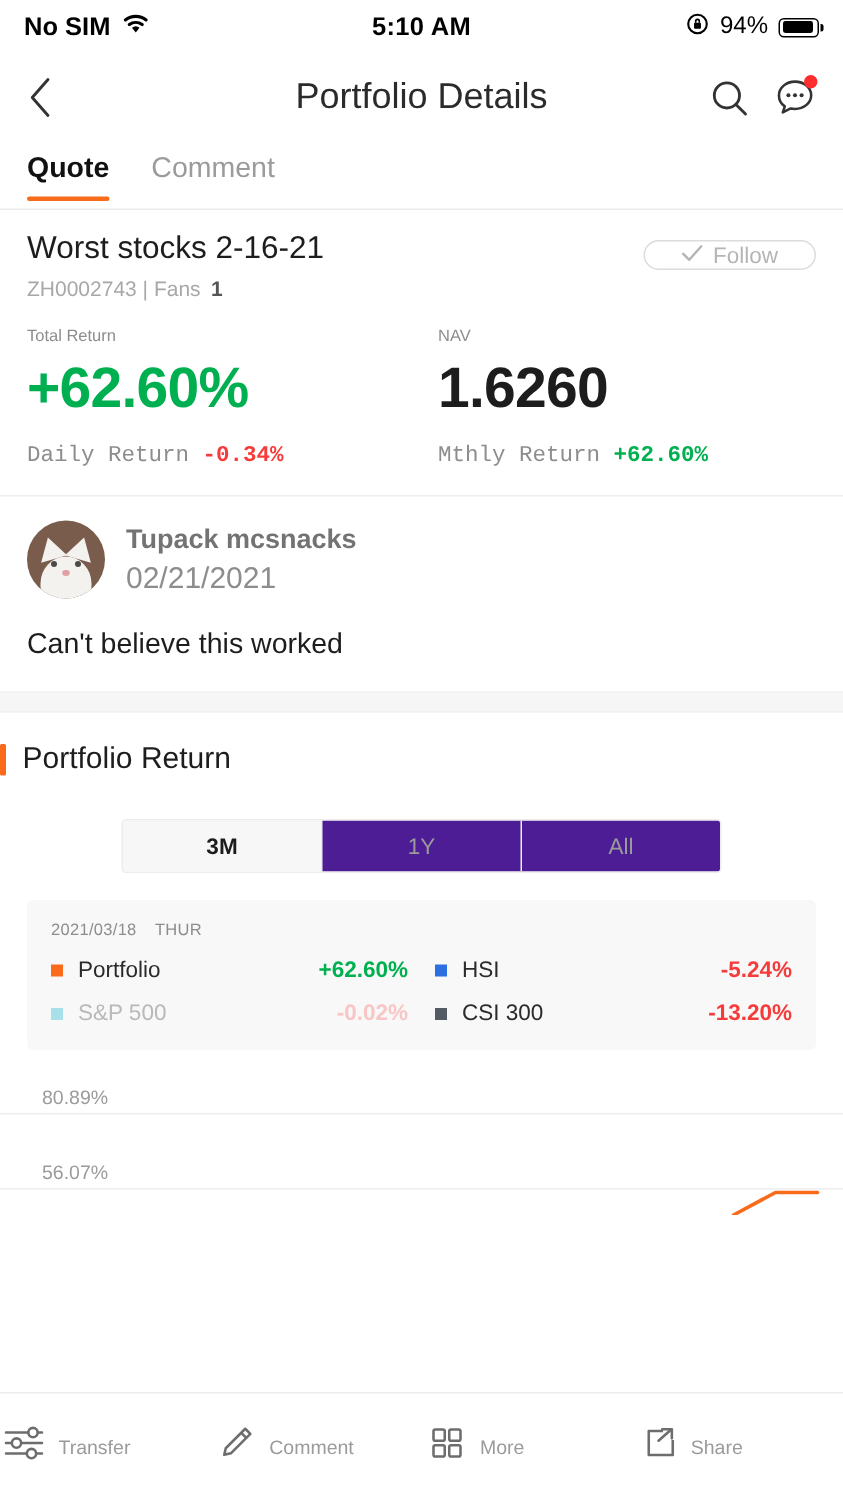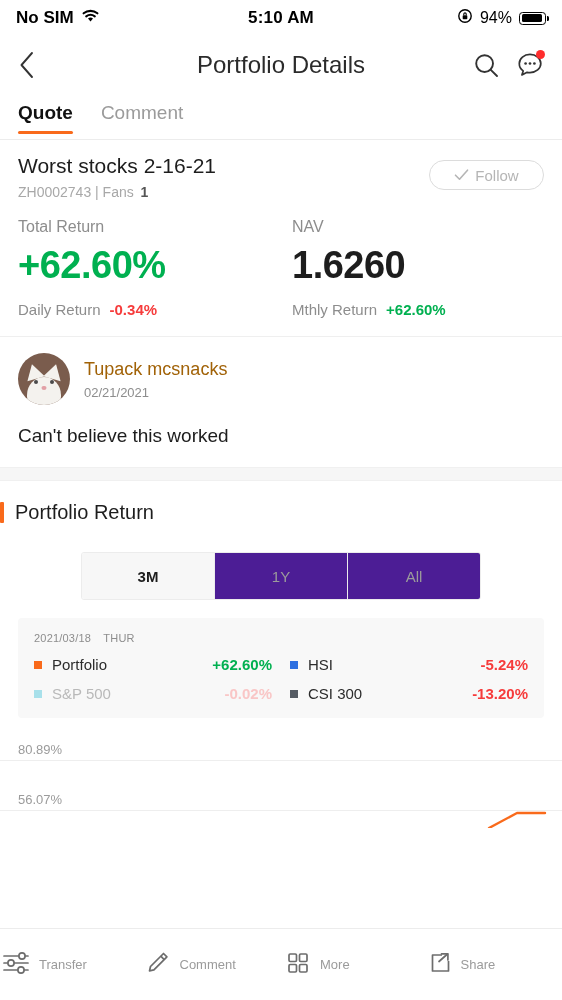--- a/index.html
+++ b/index.html
@@ -66,34 +66,34 @@
 
   
   .pf-head { padding:14px 18px 12px 18px; display:flex; align-items:flex-start;gap:46px; }
   .pf-head-left { flex:1; }
   .pf-name { font-size:21px; color:#1d1d1d; margin-bottom:6px; }
   .pf-sub { font-size:14px; color:#a8a8a8; }
   .pf-sub b { color:#555; font-weight:700; margin-left:3px; }
   .follow-btn {
     display:flex; align-items:center; justify-content:center; gap:6px;
     border:1px solid #dcdcdc; border-radius:20px;
-    width:115px; height:30px; margin-top:6px;
+    width:115px; height:20px; margin-top:6px;
     font-size:15px; color:#b5b5b5; cursor:pointer; background:#fff;
   }
 
   
   .stats { padding:6px 18px 18px 18px; border-bottom:1px solid #efefef; }
   .stats-row { display:flex; }
   .stat-col { flex:1; }
   .stat-col.second { padding-left:22px; }
-  .stat-label { font-size:16px; color:#8d8d8d; margin-bottom:8px; }
+  .stat-label { font-size:11px; color:#8d8d8d; margin-bottom:8px; }
   .stat-value { font-size:38px; font-weight:700; letter-spacing:-.5px; }
   .stat-value.green { color:#00b050; }
   .stat-value.dark { color:#1d1d1d; }
-  .substat { display:flex; align-items:baseline; gap:9px; margin-top:14px; font-size:15px; }
+  .substat { display:flex; align-items:baseline; gap:9px; margin-top:14px; font-size:15px;font-family:Liberation Mono, monospace; }
   .substat .lbl { color:#8d8d8d; }
   .substat .val { font-weight:700; }
   .val.red { color:#f63b3b; }
   .val.green { color:#00b050; }
 
   
   .comment { padding:16px 18px 20px 18px; }
   .cm-top { display:flex; align-items:center; gap:14px; }
   .avatar {
     width:52px; height:52px; border-radius:50%; overflow:hidden; flex-shrink:0;
@@ -111,34 +111,34 @@
   .avatar .ear-l { left:7px; transform:rotate(-16deg); }
   .avatar .ear-r { right:7px; transform:rotate(16deg); }
   .avatar .eye-l, .avatar .eye-r {
     position:absolute; top:52%; width:4px; height:4px; border-radius:50%; background:#4a4a4a;
   }
   .avatar .eye-l { left:16px; } .avatar .eye-r { right:16px; }
   .avatar .nose {
     position:absolute; top:63%; left:50%; transform:translateX(-50%);
     width:5px; height:4px; background:#e2a0a6; border-radius:50% 50% 60% 60%;
   }
-  .cm-name { font-size:18px; font-weight:400; color:#a16207; }
-  .cm-date { font-size:13px; color:#8d8d8d; margin-top:5px; }
+  .cm-name { font-size:18px; font-weight:700; color:#737373; }
+  .cm-date { font-size:20px; color:#8d8d8d; margin-top:5px; }
   .cm-body { font-size:19px; color:#1d1d1d; margin-top:20px; }
 
   
   .band { height:14px; background:#f6f6f6; border-top:1px solid #f0f0f0; border-bottom:1px solid #f0f0f0; }
 
   
   .sec-title { display:flex; align-items:center; gap:11px; padding:20px 18px 0 0; }
   .sec-bar { width:4px; height:21px; background:#f96a1b; border-radius:1px; }
   .sec-title span { font-size:20px; color:#1d1d1d; }
 
   .seg {
-    display:flex; margin:28px auto 0 auto; width:400px; height:48px;
+    display:flex; margin:28px auto 0 auto; width:400px; height:36px;
     border:1px solid #ececec; border-radius:3px; overflow:hidden;
   }
   .seg div {
     flex:1; display:flex; align-items:center; justify-content:center;
     font-size:15px; color:#9b9b9b; background:#4c1d95; cursor:pointer;
     border-right:1px solid #ececec;
   }
   .seg div:last-child { border-right:none; }
   .seg div.active { background:#f7f7f7; color:#1d1d1d; font-weight:700; }
 
@@ -153,21 +153,21 @@
   .lg-item { display:flex; align-items:center; font-size:15px; }
   .lg-sq { width:8px; height:8px; margin-right:10px; flex-shrink:0; }
   .lg-name { color:#2b2b2b; }
   .lg-val { margin-left:auto; font-weight:700; }
   .lg-item.muted .lg-name { color:#b9b9b9; }
   .lg-item.muted .lg-val { color:#f9c6c6; }
 
   
   .chart { position:relative; margin-top:14px; height:96px; }
   .gridline { position:absolute; left:0; right:0; border-top:1px solid #eeeeee; }
-  .axlabel { position:absolute; left:18px; font-size:13px; color:#9b9b9b; }
+  .axlabel { position:absolute; left:28px; font-size:13px; color:#9b9b9b; }
 
   
   .bottombar {
     position:absolute; left:0; right:0; bottom:0; height:72px;
     background:#fff; border-top:1px solid #ececec;
     display:flex; align-items:center;
   }
   .bb-item {
     flex:1; display:flex; align-items:center; gap:7px; cursor:pointer;
   }

